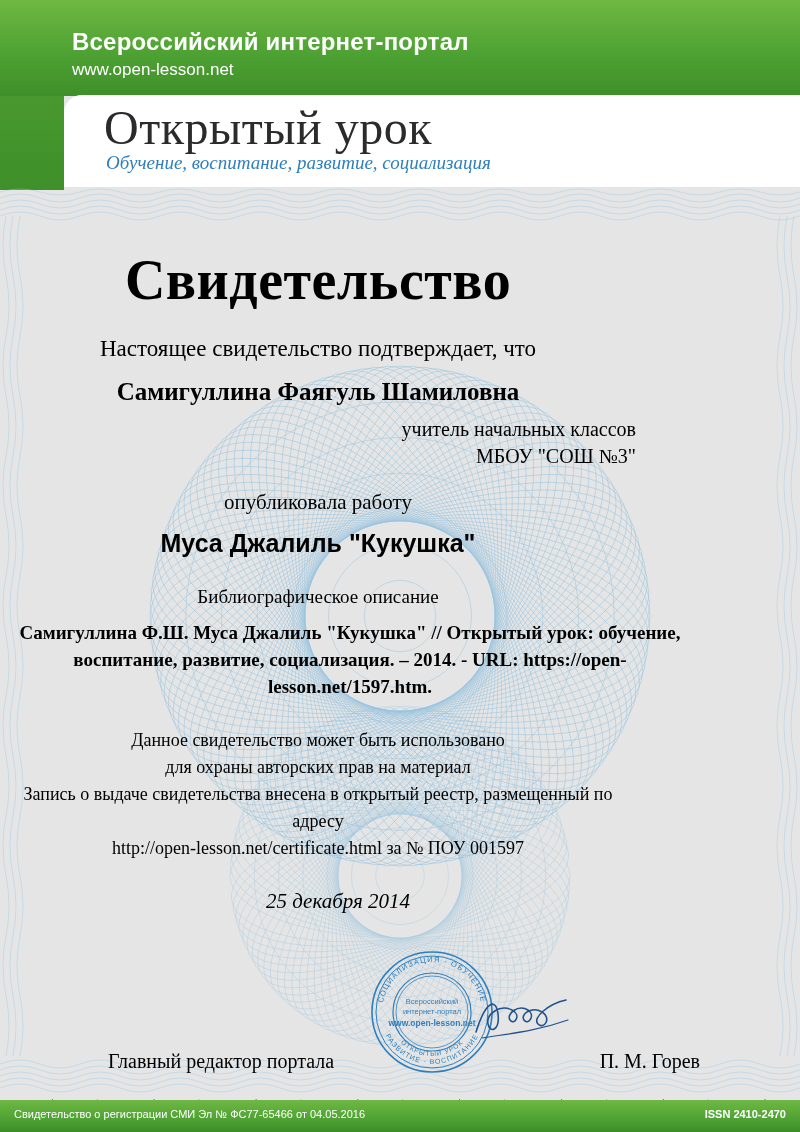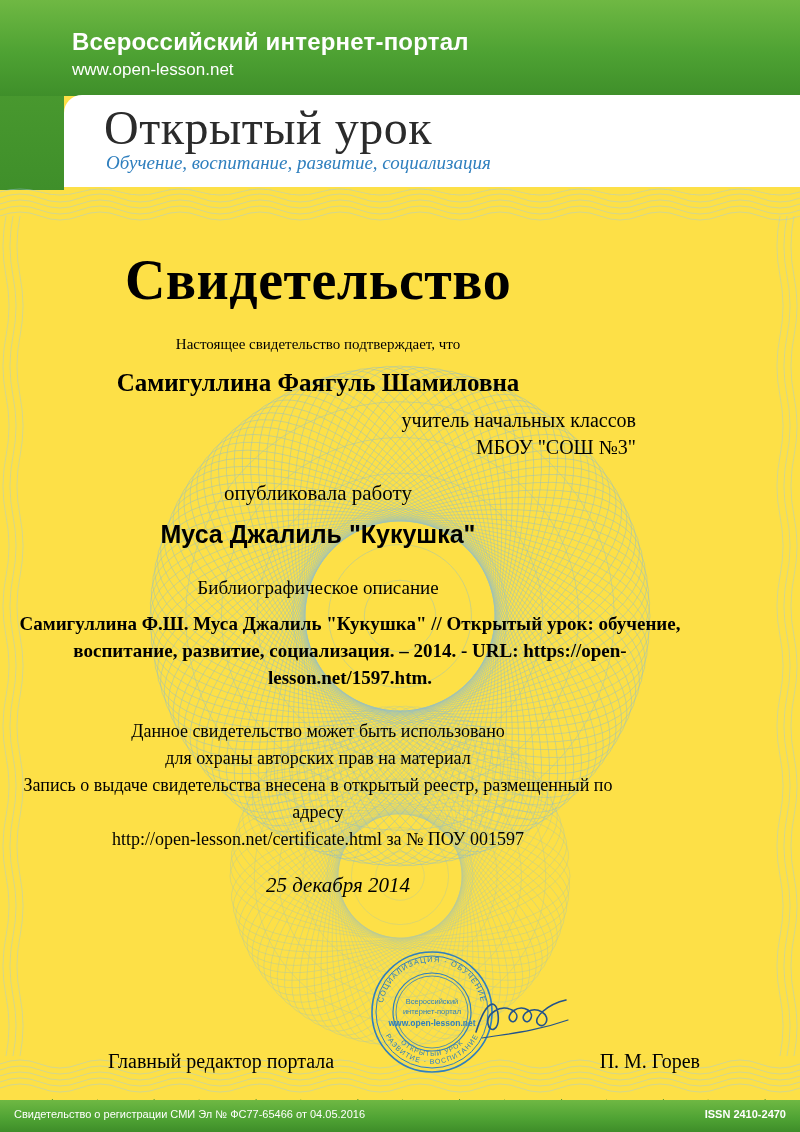--- a/index.html
+++ b/index.html
@@ -8,21 +8,21 @@
     background: #ffffff;
   }
   body {
     font-family: "Liberation Serif", serif;
   }
   .page {
     position: relative;
     width: 800px;
     height: 1132px;
     overflow: hidden;
-    background: #fde047;
+    background: #e5e5e5;
   }
 
   
   .header-band {
     position: absolute;
     left: 0; top: 0;
     width: 800px;
     height: 96px;
     background: linear-gradient(180deg, #6fb843 0%, #4ea233 55%, #3f8f2a 100%);
   }
@@ -103,21 +103,21 @@
   .cert-title {
     margin-top: 62px;
     font-family: "Liberation Serif", serif;
     font-weight: bold;
     font-size: 56px;
     color: #000000;
     letter-spacing: 0.5px;
   }
   .line-confirms {
     margin-top: 24px;
-    font-size: 15px;
+    font-size: 23px;
     color: #000000;
   }
   .recipient-name {
     margin-top: 16px;
     font-family: Liberation Serif, serif;
     font-weight: bold;
     font-size: 25px;
     color: #000000;
   }
   .recipient-pos {
@@ -153,21 +153,21 @@
     line-height: 1.42;
     color: #000000;
   }
   .usage-note {
     margin-top: 26px;
     font-size: 18px;
     line-height: 1.5;
     color: #000000;
   }
   .cert-date {
-    margin-top: 20px;
+    margin-top: 27px;
     font-style: italic;
     font-size: 21px;
     color: #000000;
     padding-left: 40px;
   }
 
   
   .sign-row {
     position: absolute;
     left: 0;

